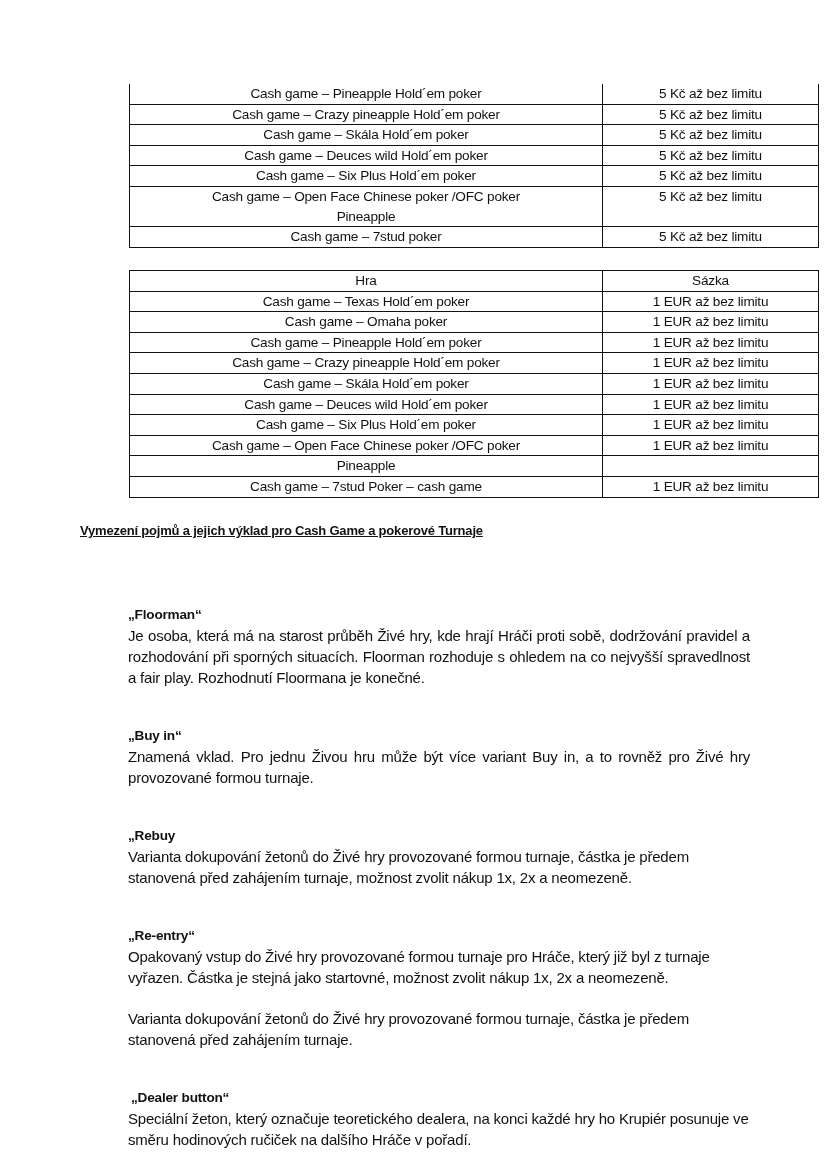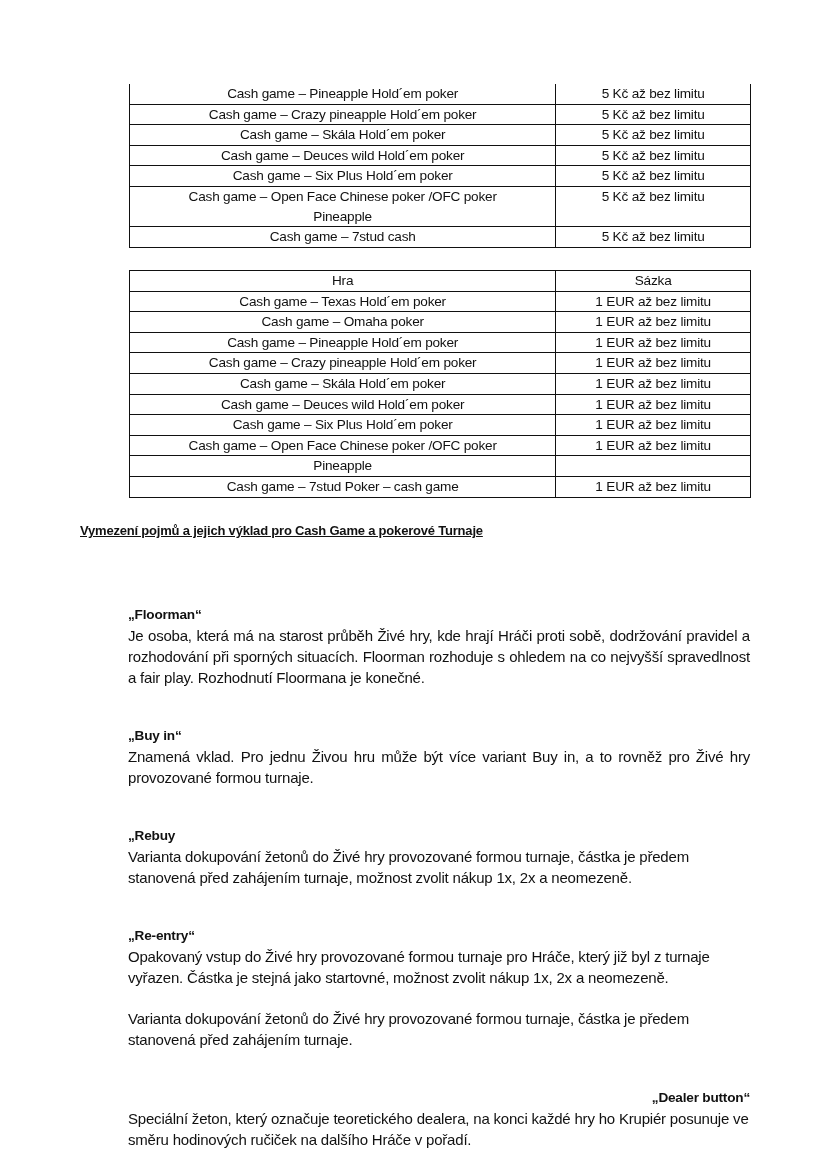--- a/index.html
+++ b/index.html
@@ -1,32 +1,32 @@
 <!DOCTYPE html>
 <html><head>
 <meta charset="utf-8">
 <style>
   html, body { margin: 0; padding: 0; background: #ffffff; }
   body { width: 828px; height: 1170px; position: relative; overflow: hidden;
          font-family: "Liberation Sans", sans-serif; color: #111; }
-  .tbl { position: absolute; left: 129px; width: 622px; border-collapse: collapse;
+  .tbl { position: absolute; left: 129px; width: 690px; border-collapse: collapse;
          font-size: 13.6px; letter-spacing: -0.2px; }
   .tbl td { border: 1.6px solid #111; padding: 0; line-height: 19.6px; text-align: center; vertical-align: top; }
   .tbl td.game { width: 426px; }
   .tbl td.bet { width: 194px; margin-top: 20px; }
   #t1 { top: 84px; }
   #t1 tr:first-child td { border-top: none; }
   #t2 { top: 270px; }
   .heading { position: absolute; left: 80px; top: 523px; font-weight: bold; font-size: 13px; letter-spacing: -0.2px; text-decoration: underline; }
   .terms { position: absolute; left: 128px; top: 567px; width: 622px; }
   .term { margin-bottom: 20px; }
   .term-title { font-weight: bold; font-size: 13.6px; line-height: 20px; letter-spacing: -0.2px; margin-top: 38px; }
   .term-body { font-size: 15px; line-height: 21px; letter-spacing: -0.2px; }
   .term-body.justify { text-align: justify; text-align-last: left; }
-  .term.dealer .term-title { padding-left: 3px; text-align: right; }
+  .term.dealer .term-title { padding-left: 3px; }
 </style>
 </head>
 <body>
 
 <table id="t1" class="tbl">
   <tbody>
     <tr>
       <td class="game">Cash game – Pineapple Hold´em poker</td>
       <td class="bet">5 Kč až bez limitu</td>
     </tr>
@@ -47,21 +47,21 @@
       <td class="bet">5 Kč až bez limitu</td>
     </tr>
     <tr>
       <td class="game">
         <div>Cash game – Open Face Chinese poker /OFC poker</div>
         <div>Pineapple</div>
       </td>
       <td class="bet">5 Kč až bez limitu</td>
     </tr>
     <tr>
-      <td class="game">Cash game – 7stud cash</td>
+      <td class="game">Cash game – 7stud poker</td>
       <td class="bet">5 Kč až bez limitu</td>
     </tr>
   </tbody>
 </table>
 
 <table id="t2" class="tbl">
   <tbody>
     <tr>
       <td class="game">Hra</td>
       <td class="bet">Sázka</td>

